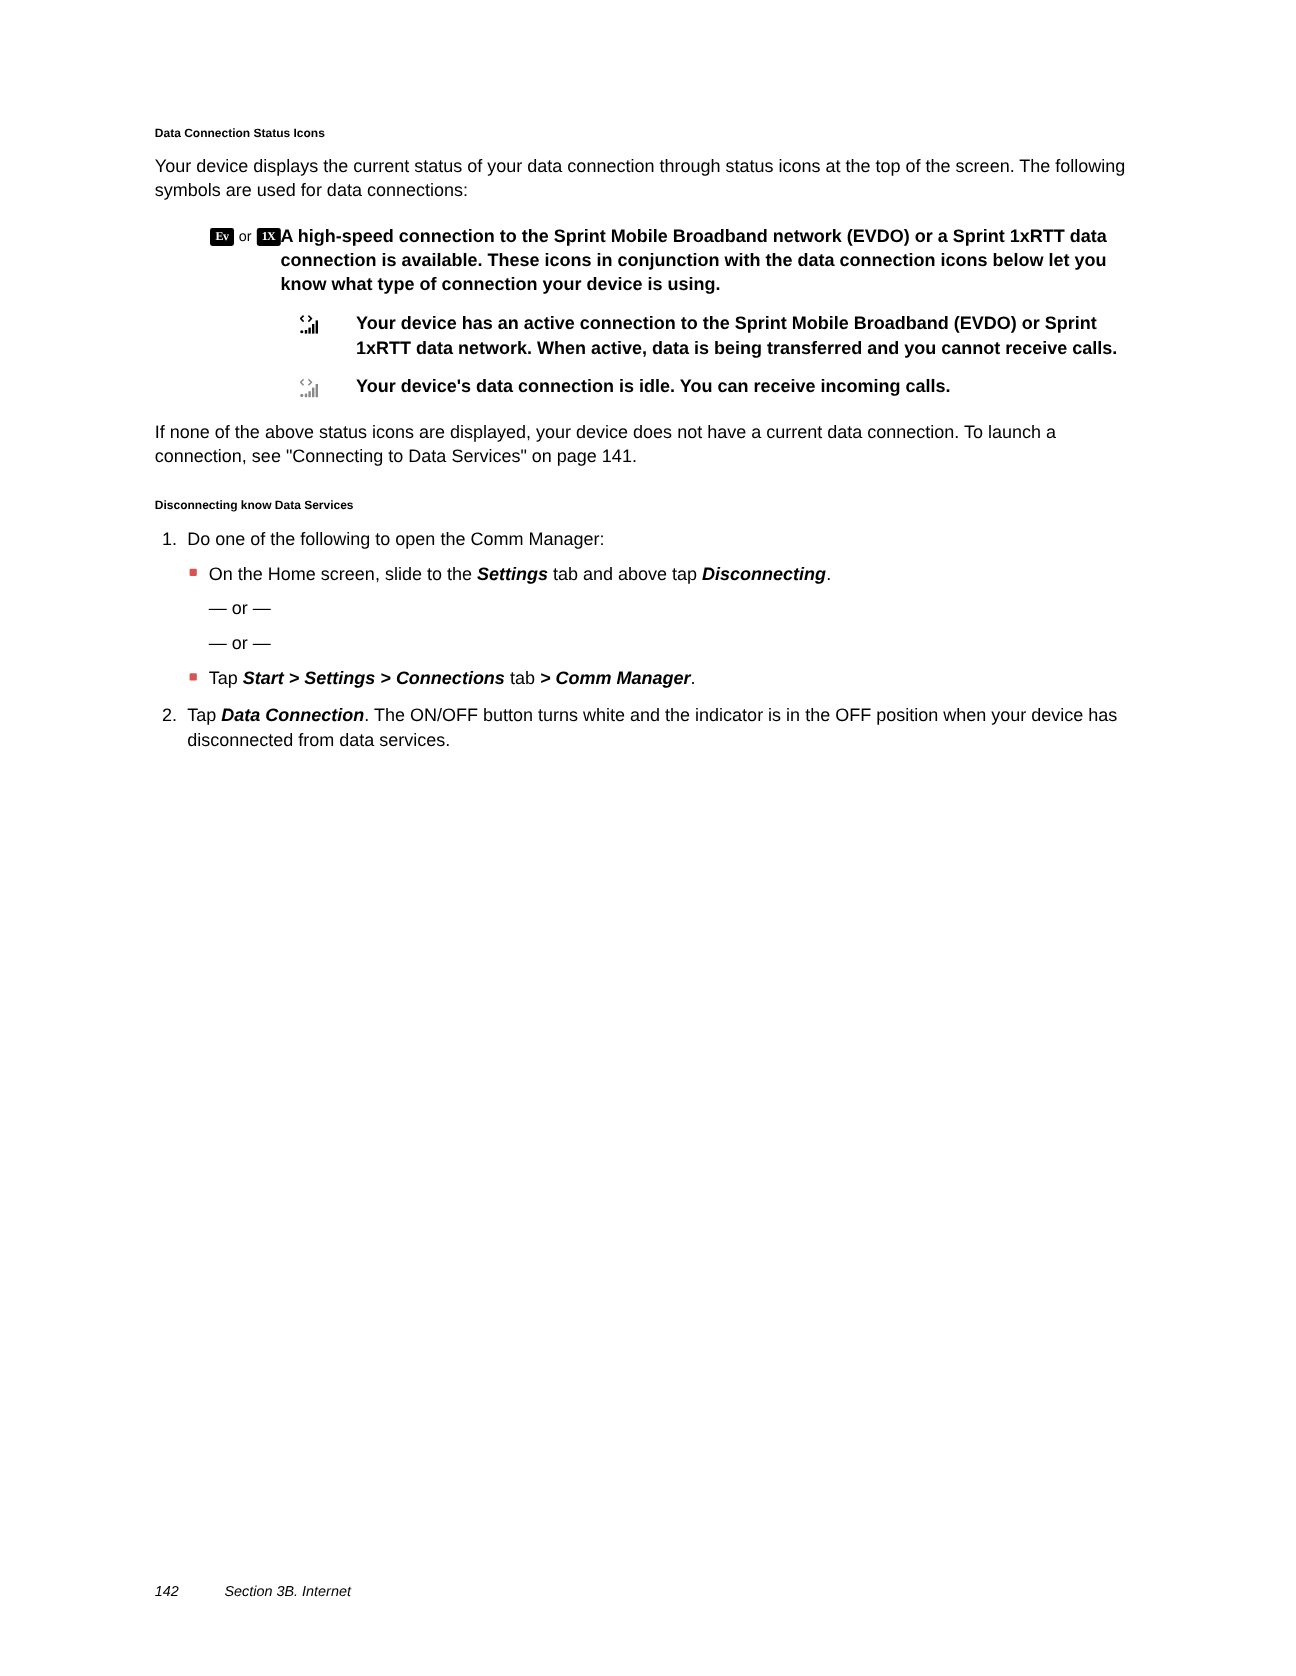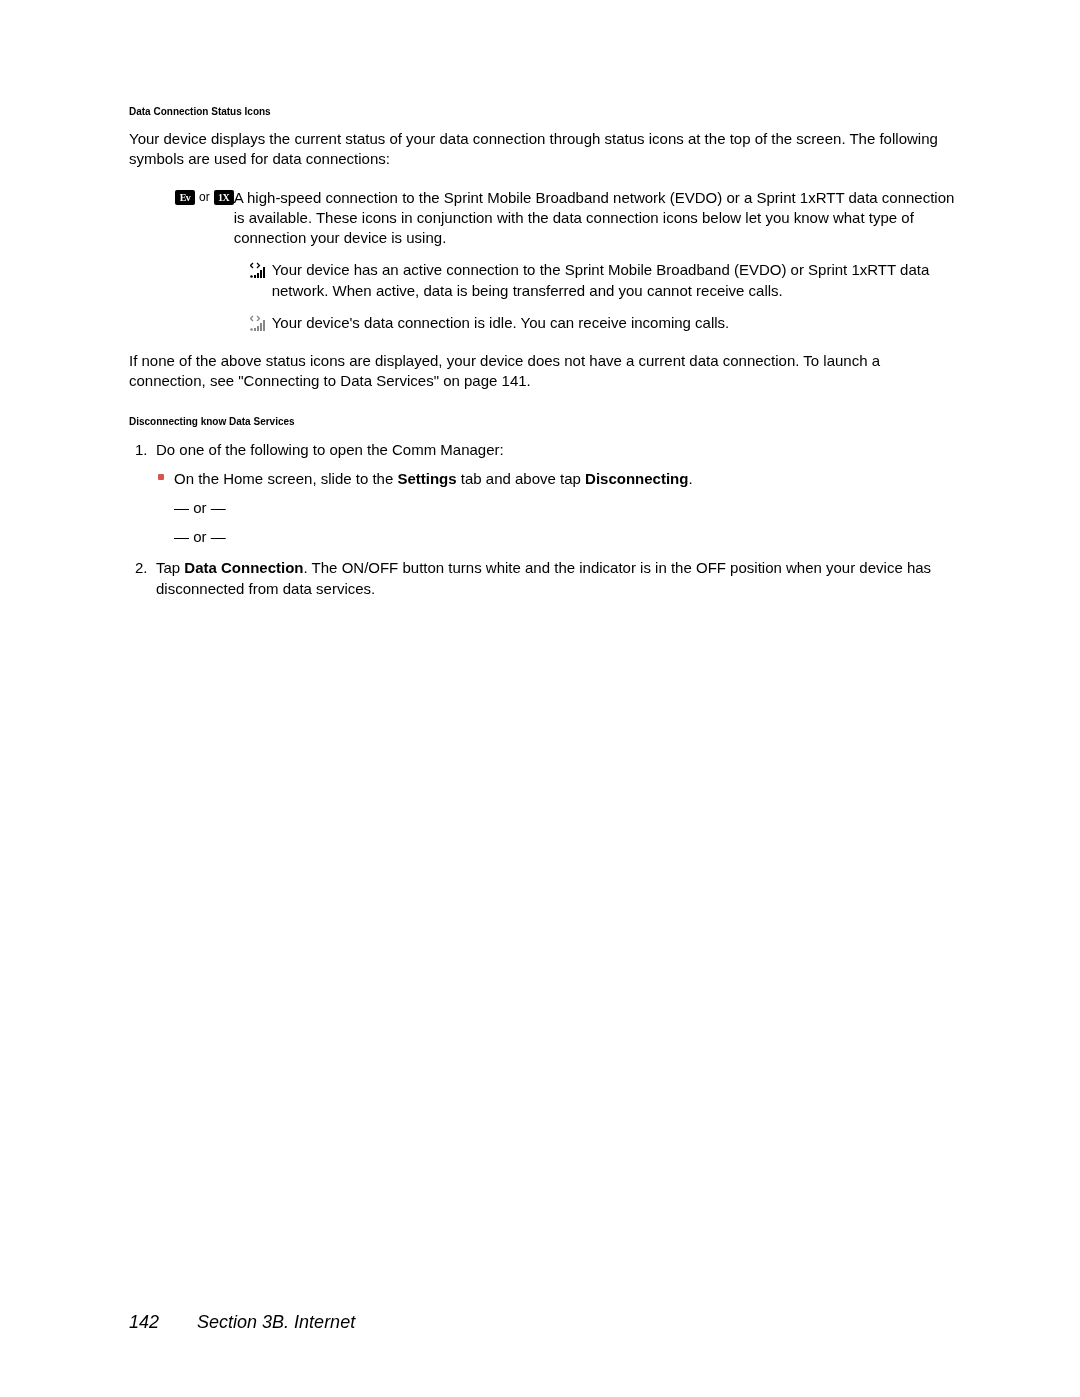--- a/index.html
+++ b/index.html
@@ -36,22 +36,22 @@
     min-width: 72px;
     flex-shrink: 0;
     padding-top: 2px;
     gap: 4px;
     padding-left: 16px;
   }
   .icon-cell-narrow {
     min-width: 38px;
     justify-content: center;
   }
-  .subrows { flex: 1; }
-  .subrow { display: flex; align-items: flex-start; margin-bottom: 12px; }
+  .subrows { flex: 1; font-weight: bold; }
+  .subrow { display: flex; align-items: flex-start; margin-bottom: 12px; gap: 25px; }
   .subrow:last-child { margin-bottom: 0; }
   .badge {
     display: inline-flex;
     align-items: center;
     justify-content: center;
     background: #000;
     color: #fff;
     font-weight: bold;
     font-family: Georgia, "Times New Roman", serif;
     font-size: 10px;
@@ -96,27 +96,27 @@
     left: 2px;
     top: 6px;
     width: 6px;
     height: 6px;
     background: #d9534f;
     border-radius: 1px;
   }
   .or-line {
     margin: 8px 0 8px 18px;
   }
-  .ital-bold { font-weight: bold; }
+  .ital-bold { font-style: italic; font-weight: bold; }
   .footer {
     position: absolute;
     left: 129px;
     bottom: 64px;
     font-style: italic;
-    font-size: 18px;
+    font-size: 12px;
   }
   .footer .pagenum { margin-right: 38px; }
 </style>
 </head>
 <body>
 
 <div class="heading">Data Connection Status Icons</div>
 <div class="para">Your device displays the current status of your data connection through status icons at the top of the screen. The following symbols are used for data connections:</div>
 
 <div class="icon-table">
@@ -166,20 +166,23 @@
 
 <ol class="steps">
   <li>
     <span>Do one of the following to open the Comm Manager:</span>
     <div class="bullet-list">
       <div class="bullet-item">
         <span>On the Home screen, slide to the </span><span class="ital-bold">Settings</span><span> tab and above tap </span><span class="ital-bold">Disconnecting</span><span>.</span>
       </div>
       <div class="or-line">— or —</div>
       <div class="or-line">— or —</div>
+      <div class="bullet-item">
+        <span>Tap </span><span class="ital-bold">Start &gt; Settings &gt; Connections</span><span> tab </span><span class="ital-bold">&gt; Comm Manager</span><span>.</span>
+      </div>
     </div>
   </li>
   <li>
     <span>Tap </span><span class="ital-bold">Data Connection</span><span>. The ON/OFF button turns white and the indicator is in the OFF position when your device has disconnected from data services.</span>
   </li>
 </ol>
 
 <div class="footer">
   <span class="pagenum">142</span><span>Section 3B. Internet</span>
 </div>

